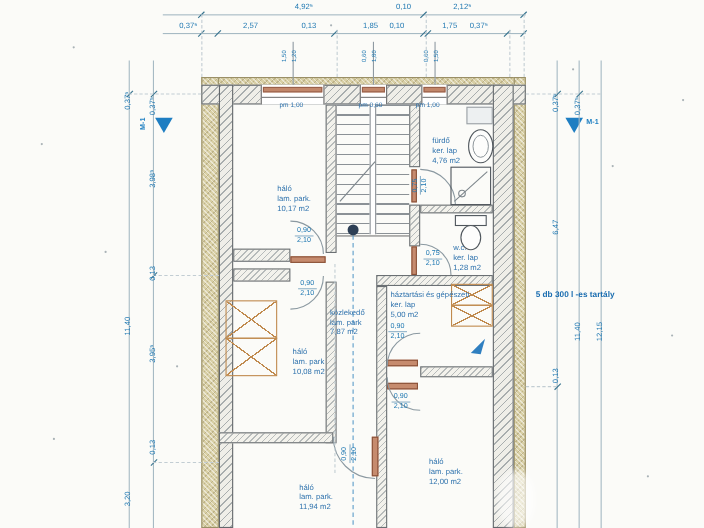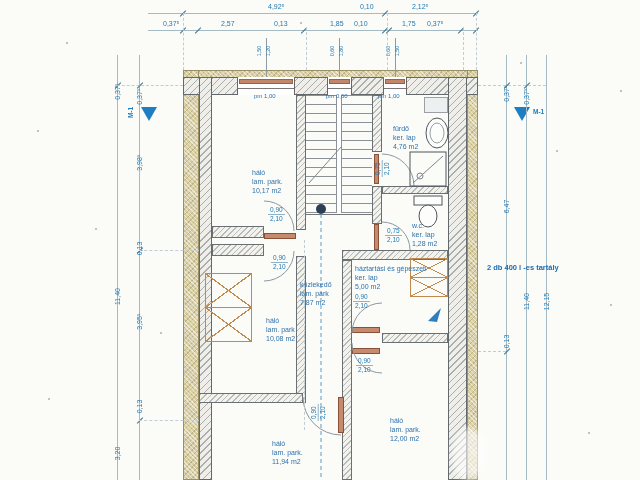--- a/index.html
+++ b/index.html
@@ -282,16 +282,16 @@
   <div class="vdim m1" style="left:113px;top:109px">M-1</div>
 
   <div class="vdim" style="left:489px;top:90px">0,37⁵</div>
   <div class="vdim" style="left:489px;top:203px">6,47</div>
   <div class="vdim" style="left:489px;top:338px">0,13</div>
   <div class="vdim" style="left:509px;top:93px">0,37⁵</div>
   <div class="vdim" style="left:509px;top:298px">11,40</div>
   <div class="vdim" style="left:529px;top:298px">12,15</div>
   <div class="dim m1" style="left:533px;top:108px">M-1</div>
 
-  <div class="tank" style="left:487px;top:263px">2 db 400 l -es tartály</div>
+  <div class="tank" style="left:487px;top:263px">5 db 300 l -es tartály</div>
 
   <div class="blot" style="left:452px;top:428px;width:34px;height:52px"></div>
 </div>
 
 </body></html>

